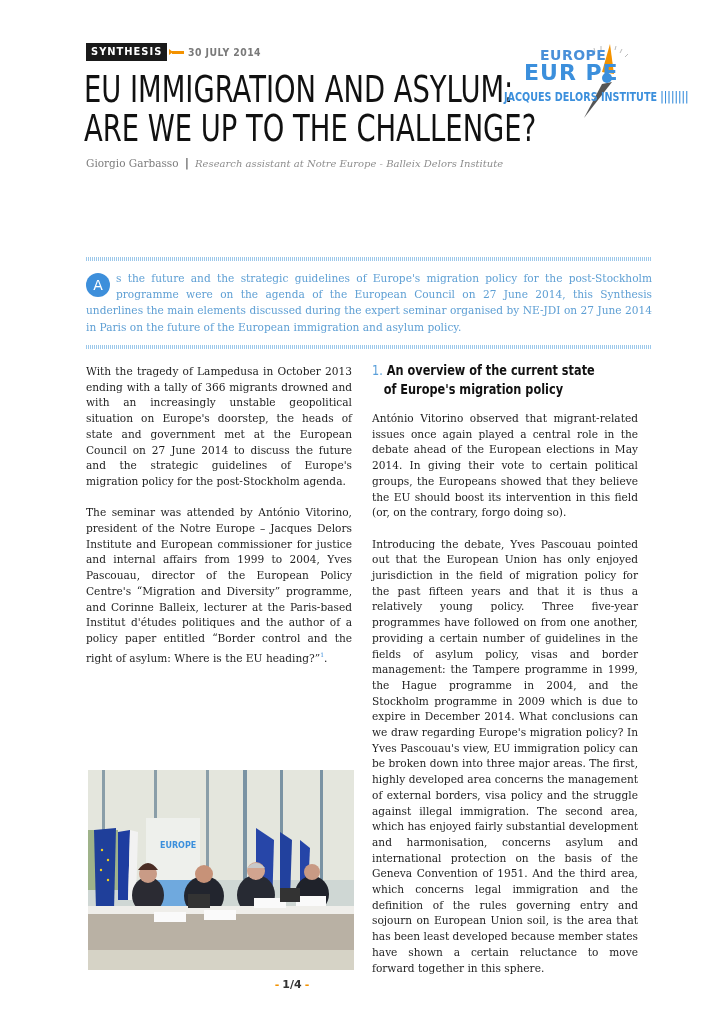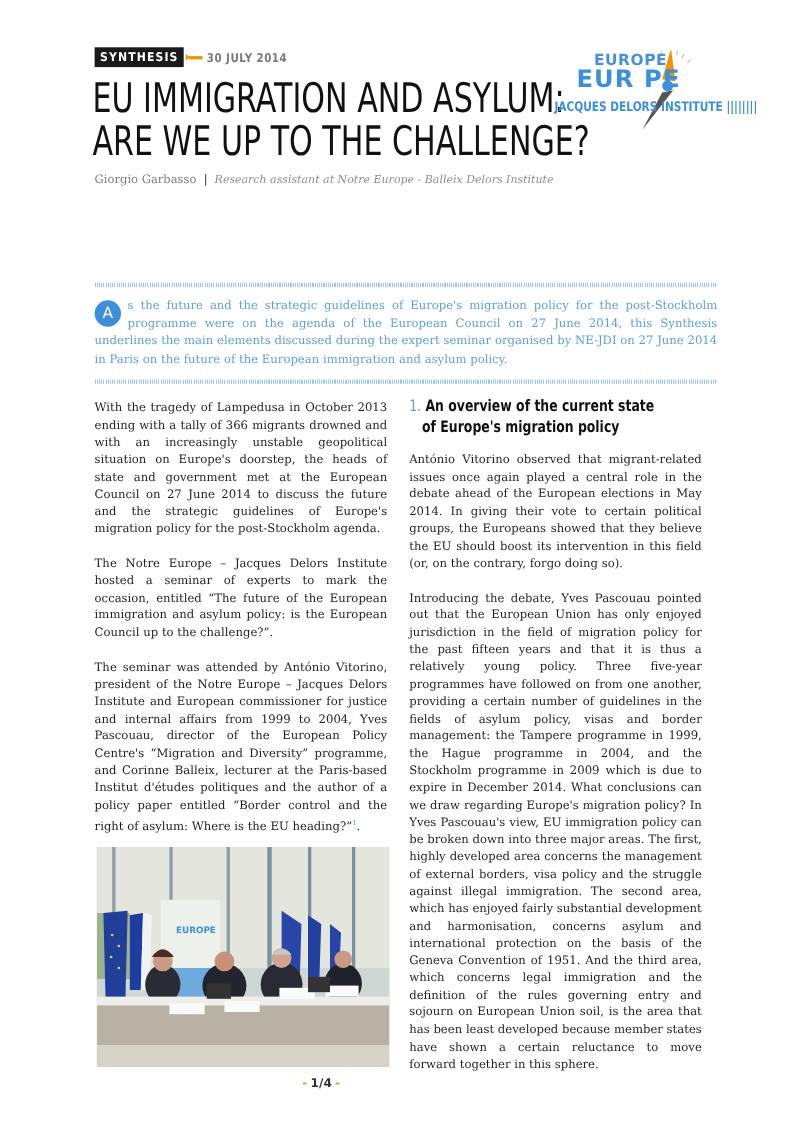--- a/index.html
+++ b/index.html
@@ -92,21 +92,20 @@
 
 <div class="intro">
   <span class="dropcap">A</span>
   <span>s the future and the strategic guidelines of Europe's migration policy for the post-Stockholm programme were on the agenda of the European Council on 27 June 2014, this Synthesis underlines the main elements discussed during the expert seminar organised by NE-JDI on 27 June 2014 in Paris on the future of the European immigration and asylum policy.</span>
 </div>
 
 <div class="rule" style="top:345px;"></div>
 
 <div class="col col-left">
   <p>With the tragedy of Lampedusa in October 2013 ending with a tally of 366 migrants drowned and with an increasingly unstable geopolitical situation on Europe's doorstep, the heads of state and government met at the European Council on 27 June 2014 to discuss the future and the strategic guidelines of Europe's migration policy for the post-Stockholm agenda.</p>
-  <p>The Notre Europe – Jacques Delors Institute hosted a seminar of experts to mark the occasion, entitled “The future of the European immigration and asylum policy: is the European Council up to the challenge?”.</p>
   <p><span>The seminar was attended by António Vitorino, president of the Notre Europe – Jacques Delors Institute and European commissioner for justice and internal affairs from 1999 to 2004, Yves Pascouau, director of the European Policy Centre's “Migration and Diversity” programme, and Corinne Balleix, lecturer at the Paris-based Institut d'études politiques and the author of a policy paper entitled “Border control and the right of asylum: Where is the EU heading?”</span><span class="sup">1</span><span>.</span></p>
 </div>
 
 <div class="photo">
   <svg width="266" height="180" viewBox="0 0 266 180">
     <rect width="266" height="180" fill="#cfd7d4"></rect>
     <rect x="0" y="0" width="266" height="110" fill="#e4e6dd"></rect>
     <rect x="14" y="0" width="3" height="150" fill="#8a9ea8"></rect>
     <rect x="66" y="0" width="3" height="150" fill="#8a9ea8"></rect>
     <rect x="118" y="0" width="3" height="120" fill="#8a9ea8"></rect>

